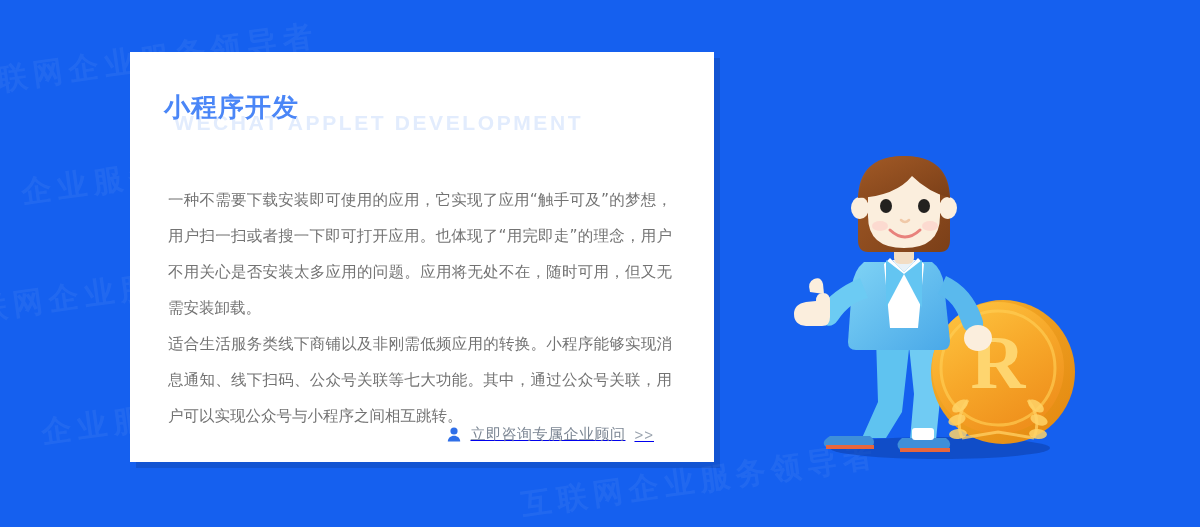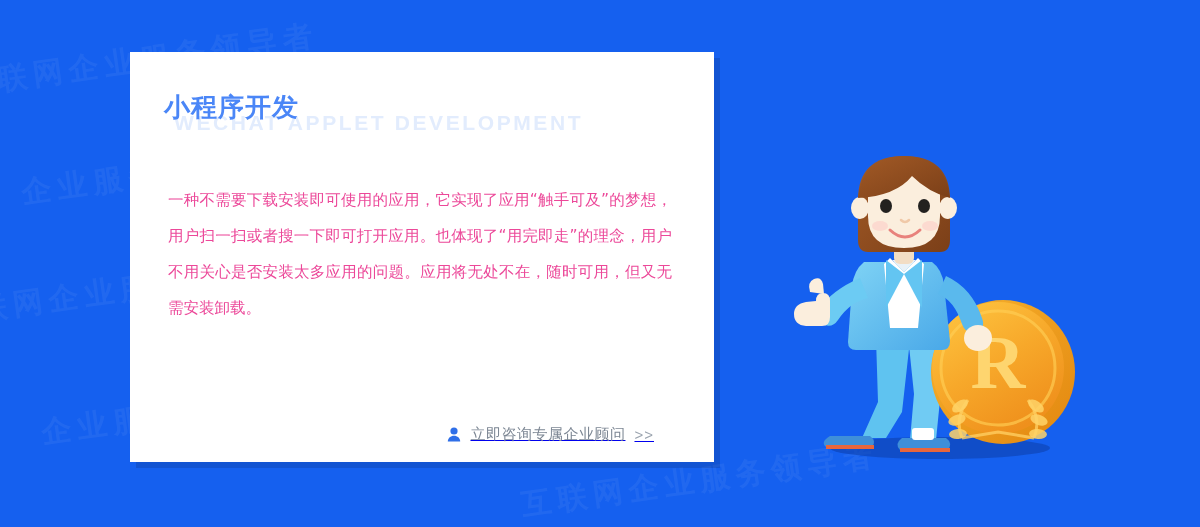--- a/index.html
+++ b/index.html
@@ -84,21 +84,21 @@
 
   
   .body-copy {
     margin-top: 22px;
     padding-left: 4px;
   }
 
   .body-copy p {
     font-size: 15.5px;
     line-height: 36px;
-    color: #ec4899;
+    color: #737373;
     text-align: justify;
     text-justify: inter-ideograph;
     font-family: "DejaVu Sans", "Liberation Sans", sans-serif;
   }
 
   
   .cta-row {
     position: absolute;
     right: 60px;
     bottom: 18px;
@@ -153,20 +153,21 @@
 <div class="card">
   <div class="card-inner">
 
     <div class="heading-block">
       <div class="heading-en">WECHAT APPLET DEVELOPMENT</div>
       <h1 class="heading-zh">小程序开发</h1>
     </div>
 
     <div class="body-copy">
       <p>一种不需要下载安装即可使用的应用，它实现了应用“触手可及”的梦想，用户扫一扫或者搜一下即可打开应用。也体现了“用完即走”的理念，用户不用关心是否安装太多应用的问题。应用将无处不在，随时可用，但又无需安装卸载。</p>
+      <p>适合生活服务类线下商铺以及非刚需低频应用的转换。小程序能够实现消息通知、线下扫码、公众号关联等七大功能。其中，通过公众号关联，用户可以实现公众号与小程序之间相互跳转。</p>
     </div>
 
     <a class="cta-row" href="#">
       <span class="cta-icon">
         <svg viewBox="0 0 14 15" width="14" height="15" aria-hidden="true">
           <circle cx="7" cy="4" r="3.6" fill="currentColor"></circle>
           <path d="M0.8 14.6c0-3.5 2.8-5.8 6.2-5.8s6.2 2.3 6.2 5.8z" fill="currentColor"></path>
         </svg>
       </span>
       <span class="cta-label">立即咨询专属企业顾问</span>

